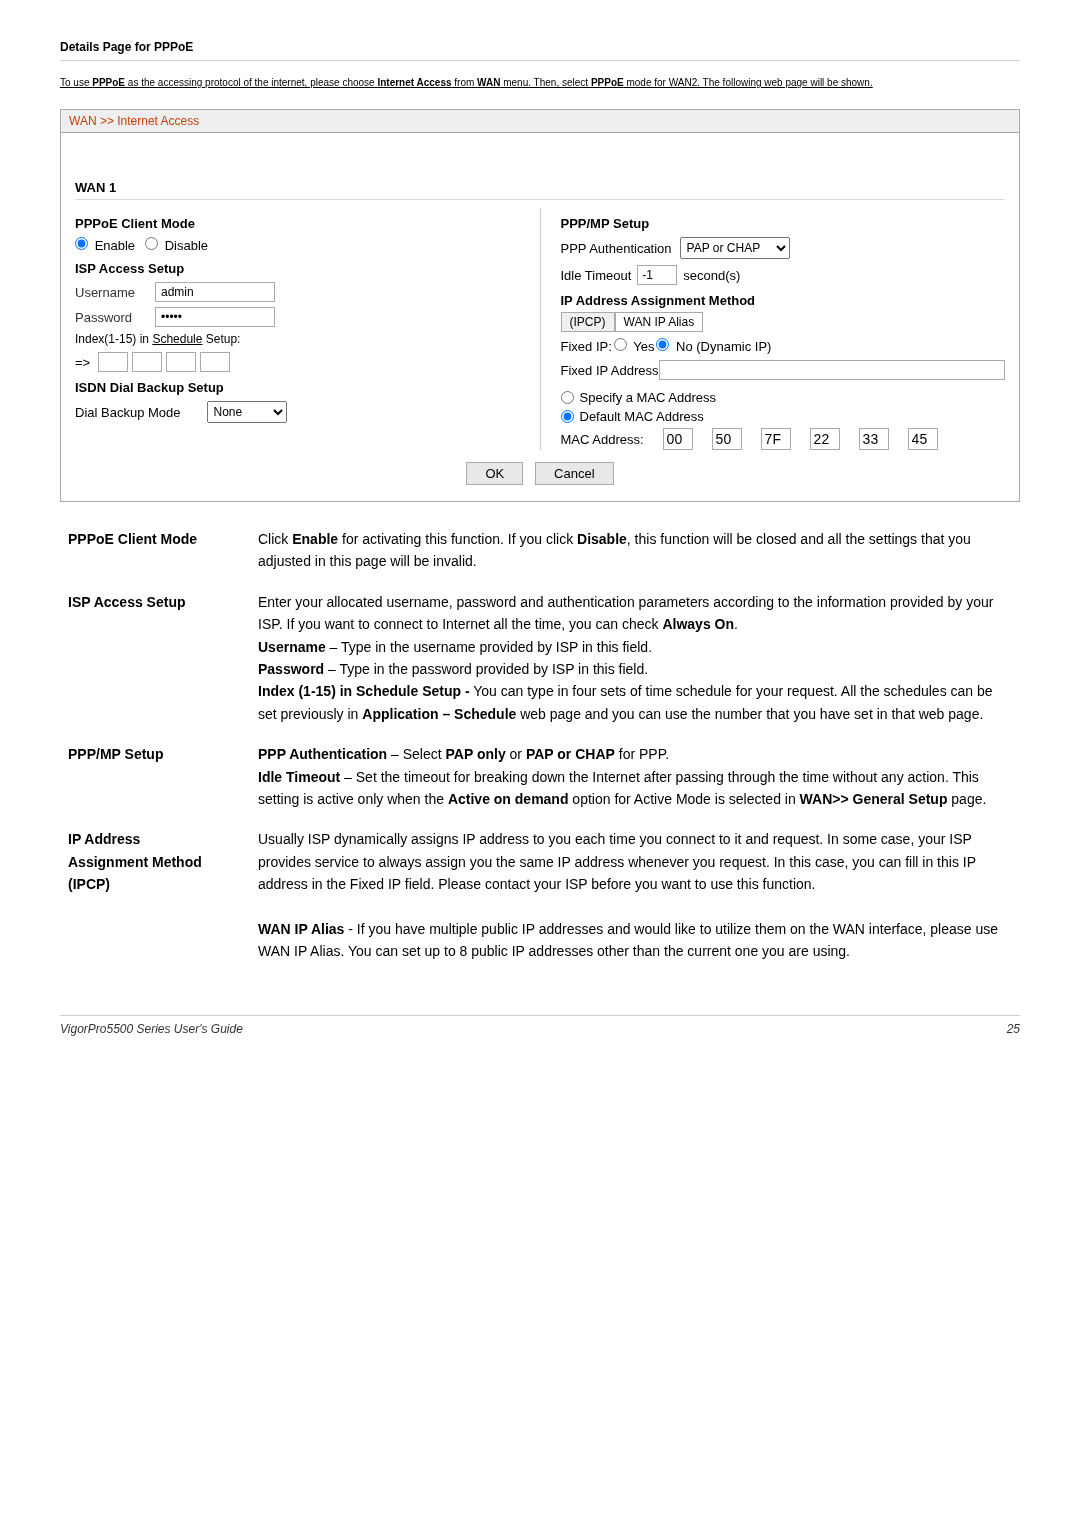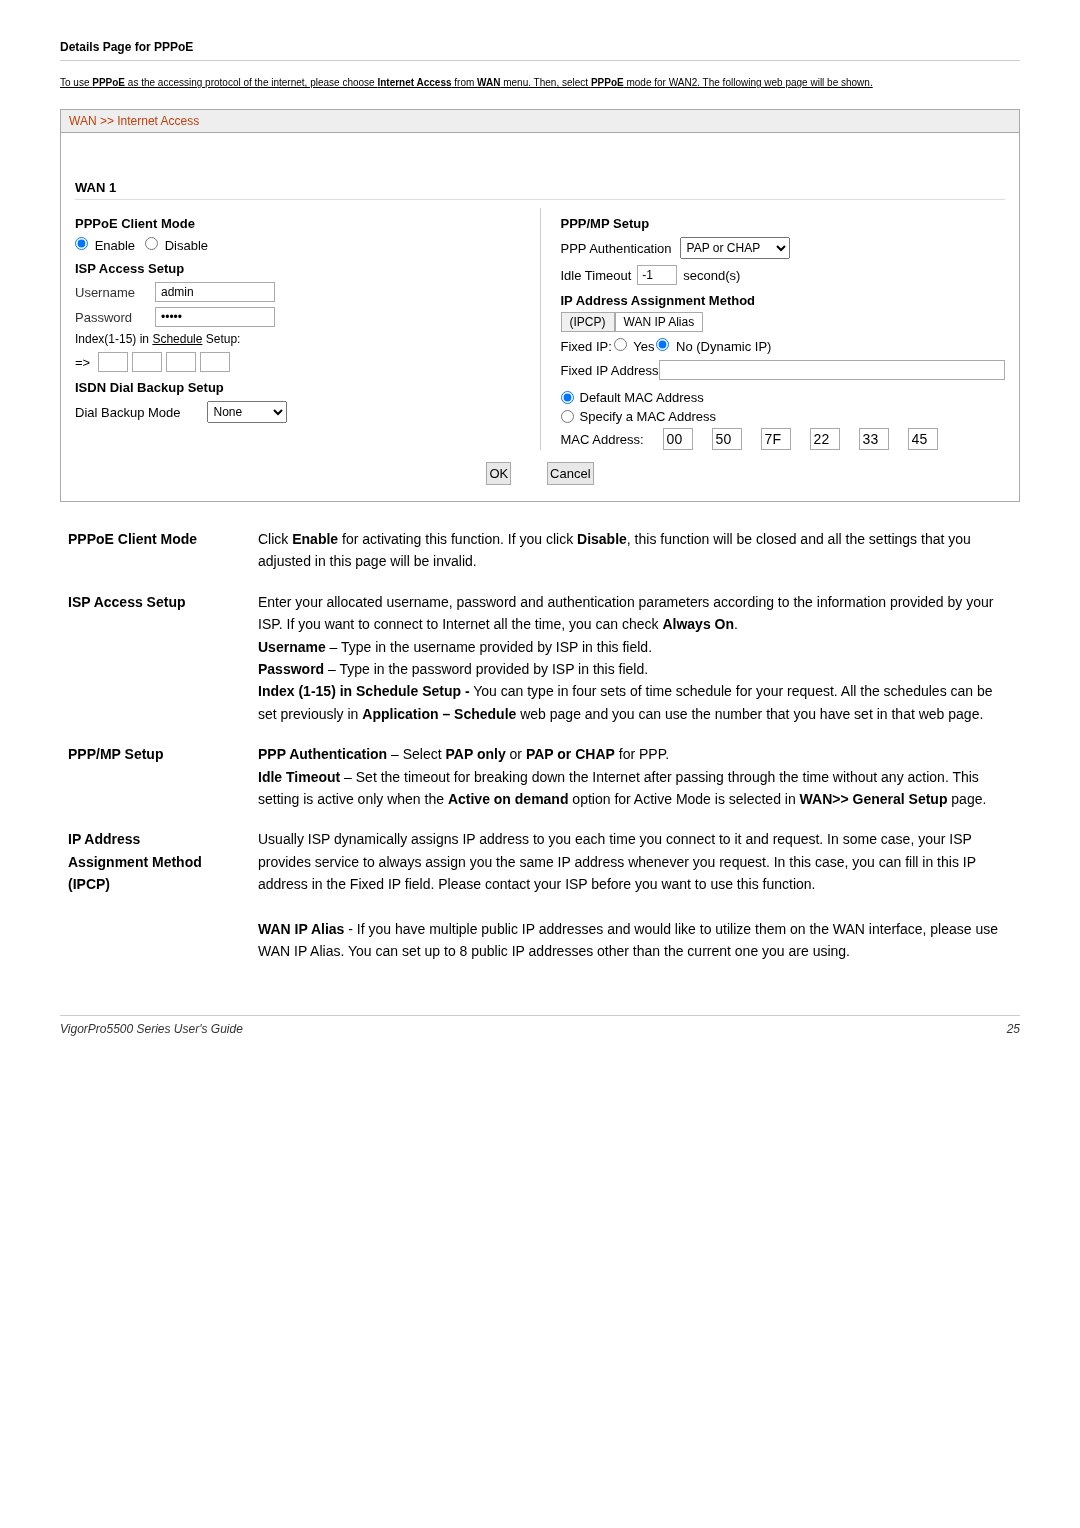--- a/index.html
+++ b/index.html
@@ -213,23 +213,23 @@
       font-size: 14px;
     }
     .ok-cancel-row {
       text-align: center;
       margin-top: 12px;
       padding-bottom: 6px;
     }
     .ok-cancel-row button {
       border: 1px solid #aaa;
       background: #e8e8e8;
-      padding: 3px 2px;
-      font-size: 13px;
-      margin: 0 16px;
+      padding: 3px 18px;
+      font-size: 13px;
+      margin: 0 4px;
       cursor: pointer;
     }
 
     
     .desc-table {
       width: 100%;
       border-collapse: collapse;
       margin-top: 10px;
     }
     .desc-table td {
@@ -352,26 +352,26 @@
           </label>
         </div>
 
         <div class="fixed-addr-row">
           <span>Fixed IP Address</span>
           <input type="text" style="">
         </div>
 
         <div class="mac-section">
           <div class="mac-radio-row">
+            <input type="radio" name="mac_mode" style="">
+            <span>Specify a MAC Address</span>
+          </div>
+          <div class="mac-radio-row">
             <input type="radio" name="mac_mode" checked="" style="">
             <span>Default MAC Address</span>
-          </div>
-          <div class="mac-radio-row">
-            <input type="radio" name="mac_mode" style="">
-            <span>Specify a MAC Address</span>
           </div>
           <div class="mac-addr-row">
             <span>MAC Address:</span>
             <input type="text" value="00" style="">
             <input type="text" value="50" style="">
             <input type="text" value="7F" style="">
             <input type="text" value="22" style="">
             <input type="text" value="33" style="">
             <input type="text" value="45" style="">
           </div>

